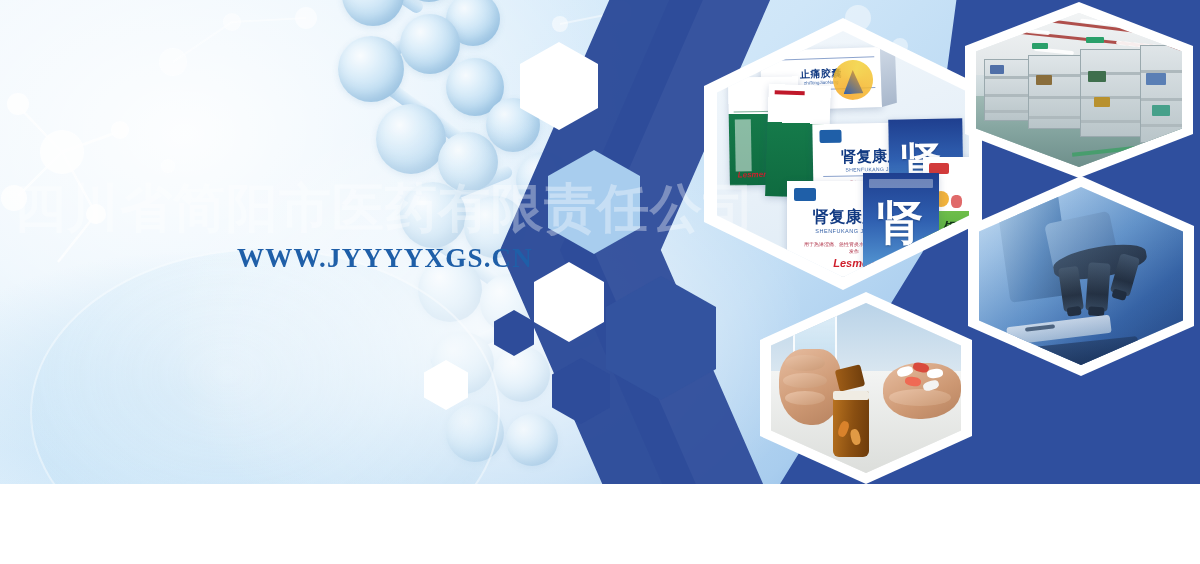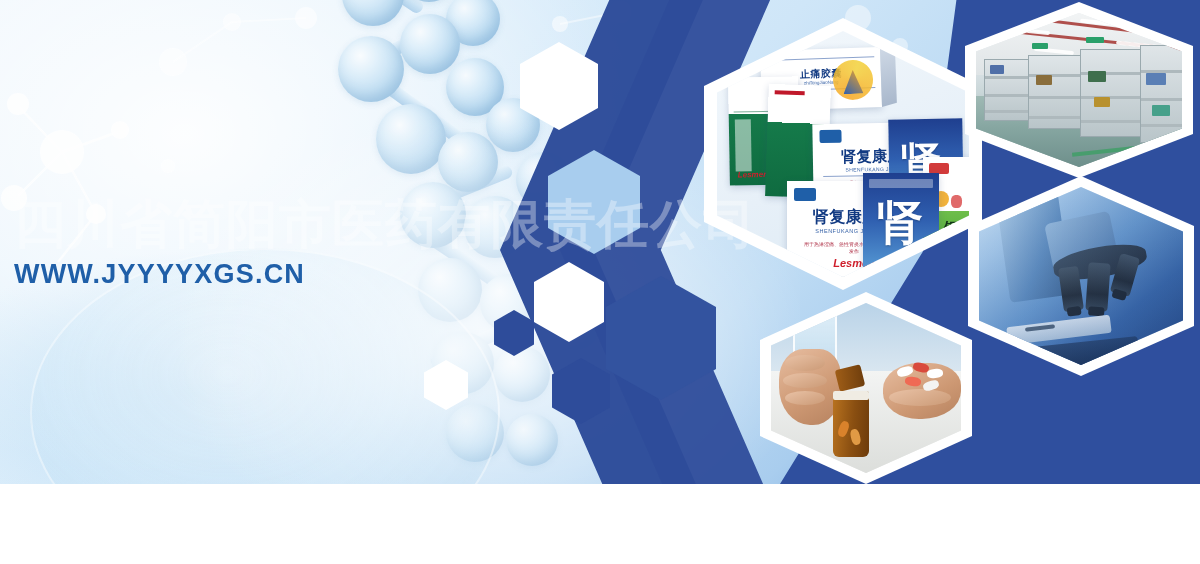--- a/index.html
+++ b/index.html
@@ -169,35 +169,35 @@
   .bx-navy  { background:linear-gradient(180deg,#1f3f8f 0%,#2f5fb0 45%,#5aa0d8 100%); }
   .bx-grass { background:linear-gradient(180deg,#ffffff 0%,#ffffff 48%,#6ebe4a 48%,#3f9c2f 100%); }
 
   .kidney-glyph {
     position:absolute; color:#ffffff; font-weight:bold; line-height:1;
     text-shadow:0 1px 2px rgba(0,0,0,.25);
   }
 
   
   .headline {
-    position:absolute; left:14px; top:196px; z-index:40;
+    position:absolute; left:14px; top:180px; z-index:40;text-align:center;
   }
   .company-name {
     font-size:52px; font-weight:bold; letter-spacing:1px; line-height:1.06;
     background: linear-gradient(180deg,#1757a6 0%, #2druk 0%, #1b62b0 34%, #2f8ccb 66%, #63bce6 100%);
     -webkit-background-clip:text; background-clip:text; color:transparent;
     -webkit-text-fill-color:transparent;
     text-shadow:0 1px 0 rgba(255,255,255,.35);
     white-space:nowrap;
     font-family:"Liberation Sans","DejaVu Sans",sans-serif;
   }
   .company-url {
     margin-top:8px; font-size:27px; font-weight:bold; color:#1f5fa8;
     letter-spacing:1.2px; white-space:nowrap;
-    font-family:Liberation Sans, sans-serif;
+    font-family:Liberation Serif, serif;
   }
 
   
   .footer {
     position:absolute; left:0; top:484px; width:1200px; height:80px;
     background:#ffffff; padding:12px 0 0 16px;
   }
   .footer .line {
     color:#1a1a1a; font-size:15.5px; line-height:26px; letter-spacing:.2px;
     white-space:nowrap;

